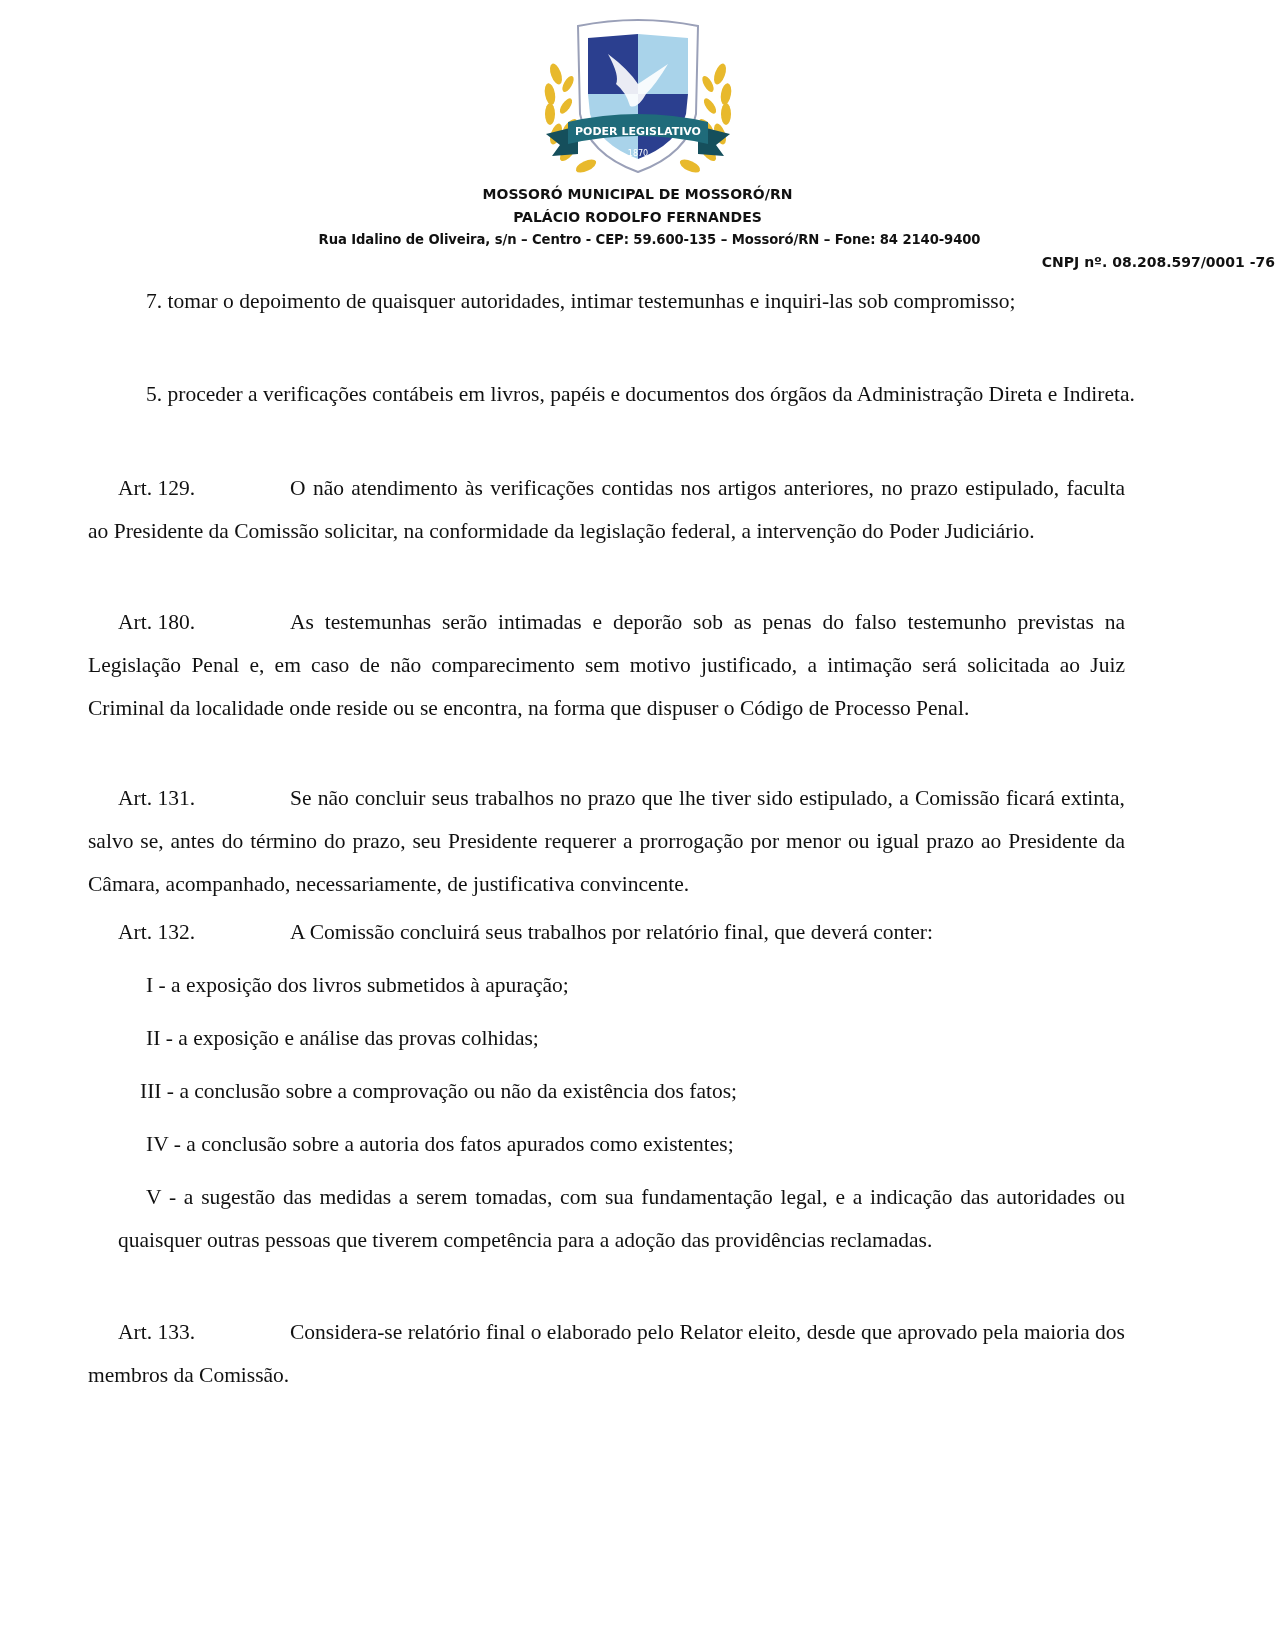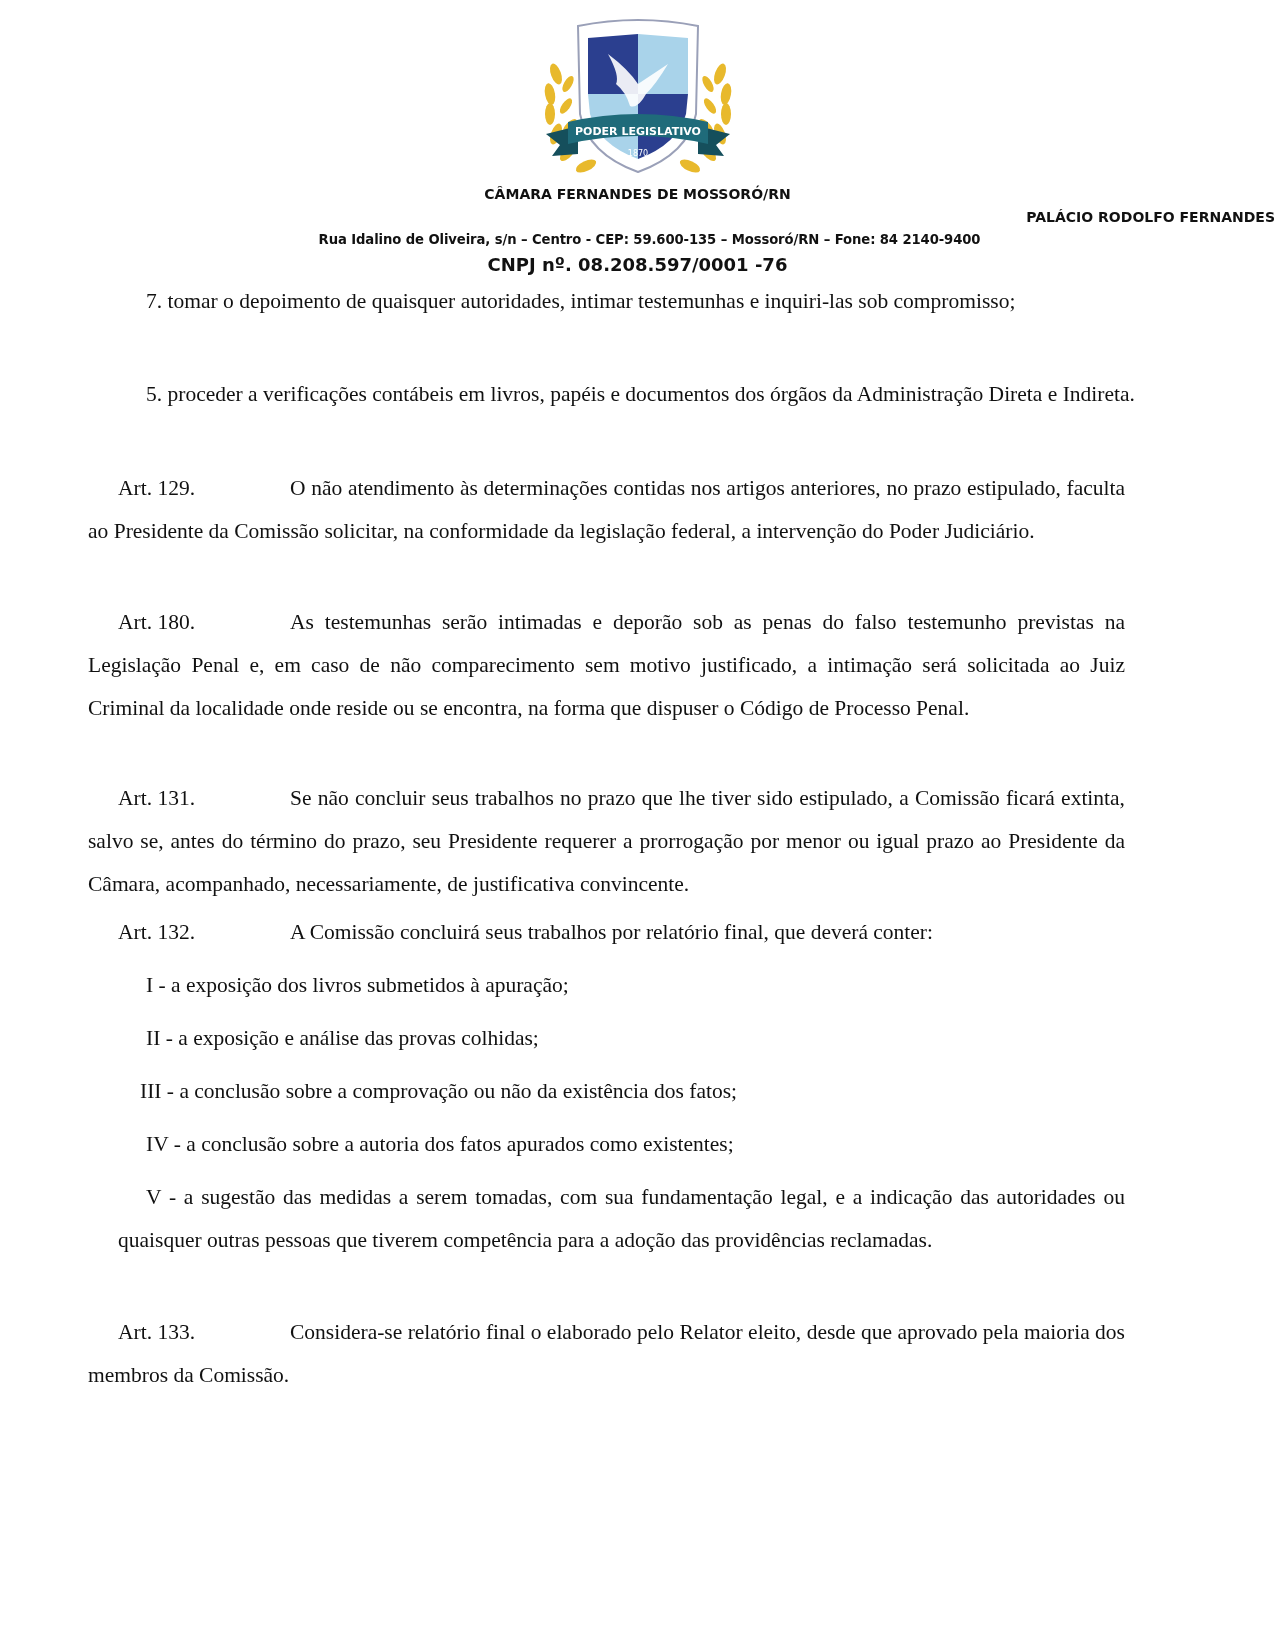--- a/index.html
+++ b/index.html
@@ -4,23 +4,23 @@
 <style>
   html, body { margin: 0; padding: 0; background: #ffffff; }
   body { width: 1275px; height: 1651px; position: relative; overflow: hidden; color: #111; }
   .page { position: absolute; left: 0; top: 0; width: 1275px; height: 1651px; background: #fff; border-radius: 23px; }
 
   .logo { position: absolute; left: 538px; top: 14px; width: 200px; height: 170px; }
 
   .hdr { position: absolute; left: 0; width: 1275px; text-align: center;
          font-family: "DejaVu Sans", sans-serif; font-weight: bold; color: #111; }
   .hdr.l1 { top: 186px; font-size: 14px; }
-  .hdr.l2 { top: 209px; font-size: 14px; text-align: right; }
+  .hdr.l2 { top: 209px; font-size: 14px; }
   .hdr.l3 { top: 232px; font-size: 13.2px; letter-spacing: -0.1px; padding-left: 12px; }
-  .hdr.l4 { top: 254px; font-size: 18px; }
+  .hdr.l4 { top: 254px; font-size: 14px; text-align: right; }
 
   .body { position: absolute; left: 88px; width: 1070px;
           font-family: "Liberation Serif", serif; font-size: 21.5px; line-height: 43px;
           text-align: justify; color: #111; }
   .p { position: absolute; left: 0; width: 1070px; margin: 0; }
   .art-num { display: inline-block; width: 172px; text-indent: 0; }
   .art-wrap { text-indent: 30px; }
 </style>
 </head>
 <body>
@@ -60,35 +60,35 @@
 
     <path d="M70 40 Q90 55 100 70 Q115 60 130 50 Q118 70 108 80 Q100 95 92 92 Q88 78 78 70 Q82 62 70 40 Z" fill="#ffffff" opacity="0.9"></path>
 
     <path d="M8 120 L40 112 L40 140 L14 142 L22 131 Z" fill="#154f5c"></path>
     <path d="M192 120 L160 112 L160 140 L186 142 L178 131 Z" fill="#154f5c"></path>
     <path d="M30 108 Q100 92 170 108 L170 130 Q100 114 30 130 Z" fill="#1f6b7a"></path>
     <text x="100" y="121" text-anchor="middle" font-family="DejaVu Sans, sans-serif" font-size="11" font-weight="bold" fill="#ffffff">PODER LEGISLATIVO</text>
     <text x="100" y="142" text-anchor="middle" font-family="DejaVu Sans, sans-serif" font-size="8" fill="#ffffff">1870</text>
   </svg>
 
-  <div class="hdr l1">CÂMARA FERNANDES DE MOSSORÓ/RN</div>
+  <div class="hdr l1">MOSSORÓ MUNICIPAL DE MOSSORÓ/RN</div>
   <div class="hdr l2">PALÁCIO RODOLFO FERNANDES</div>
   <div class="hdr l3">Rua Idalino de Oliveira, s/n – Centro - CEP: 59.600-135 – Mossoró/RN – Fone: 84 2140-9400</div>
   <div class="hdr l4">CNPJ nº.  08.208.597/0001 -76</div>
 
   <div class="body" style="top:0;">
     <p class="p" style="top:280px; left:30px; width:1040px; text-indent:28px; padding-left:0;">
       <span>7. tomar o depoimento de quaisquer autoridades, intimar testemunhas e inquiri-las sob compromisso;</span>
     </p>
     <p class="p" style="top:373px; left:30px; width:1040px; text-indent:28px;">
       <span>5. proceder a verificações contábeis em livros, papéis e documentos dos órgãos da Administração Direta e Indireta.</span>
     </p>
 
     <p class="p art-wrap" style="top:467px; width:1037px;">
-      <span class="art-num">Art. 129.</span><span>O não atendimento às determinações contidas nos artigos anteriores, no prazo estipulado, faculta ao Presidente da Comissão solicitar, na conformidade da legislação federal, a intervenção do Poder Judiciário.</span>
+      <span class="art-num">Art. 129.</span><span>O não atendimento às verificações contidas nos artigos anteriores, no prazo estipulado, faculta ao Presidente da Comissão solicitar, na conformidade da legislação federal, a intervenção do Poder Judiciário.</span>
     </p>
 
     <p class="p art-wrap" style="top:601px; width:1037px;">
       <span class="art-num">Art. 180.</span><span>As testemunhas serão intimadas e deporão sob as penas do falso testemunho previstas na Legislação Penal e, em caso de não comparecimento sem motivo justificado, a intimação será solicitada ao Juiz Criminal da localidade onde reside ou se encontra, na forma que dispuser o Código de Processo Penal.</span>
     </p>
 
     <p class="p art-wrap" style="top:777px; width:1037px;">
       <span class="art-num">Art. 131.</span><span>Se não concluir seus trabalhos no prazo que lhe tiver sido estipulado, a Comissão ficará extinta, salvo se, antes do término do prazo, seu Presidente requerer a prorrogação por menor ou igual prazo ao Presidente da Câmara, acompanhado, necessariamente, de justificativa convincente.</span>
     </p>
 

